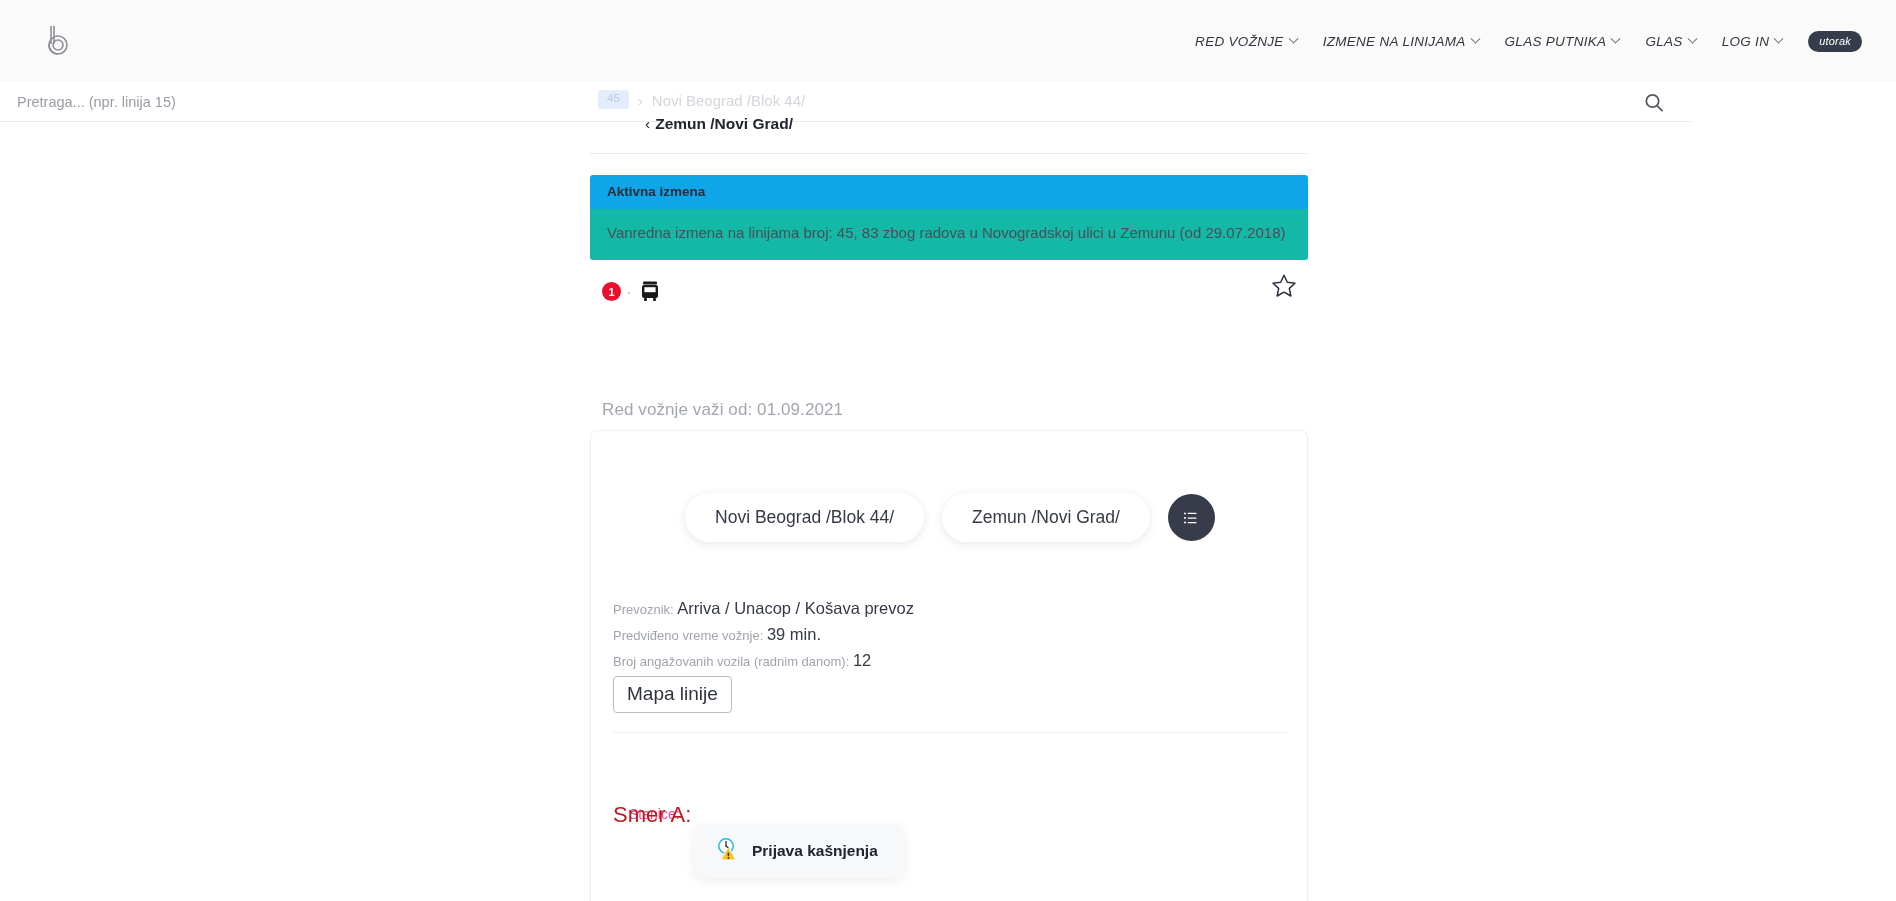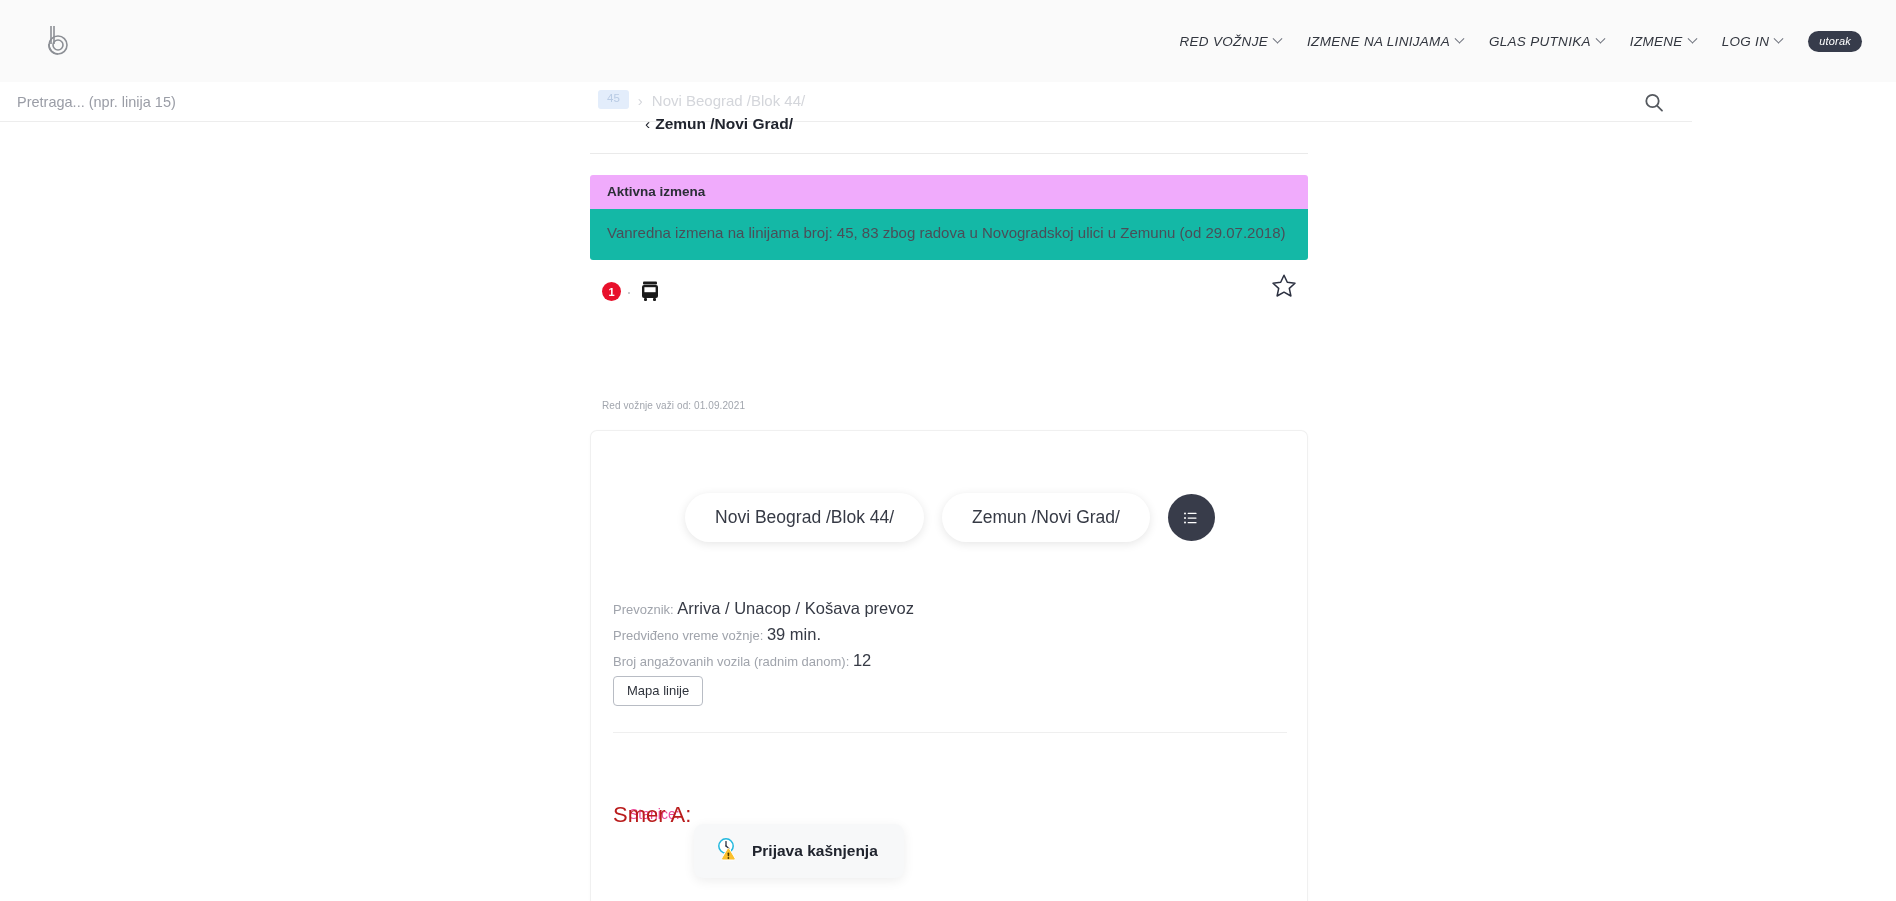--- a/index.html
+++ b/index.html
@@ -146,21 +146,21 @@
 
   
   .alert {
     position: absolute;
     top: 175px; left: 0;
     width: 718px;
     border-radius: 3px;
     overflow: hidden;
   }
   .alert-head {
-    background: #f0abfc;
+    background: #0ea5e9;
     padding: 9px 17px 10px;
     font-size: 13.5px;
     font-weight: 700;
     color: #2B2E36;
   }
   .alert-body {
     background: #14b8a6;
     padding: 13px 17px 17px;
     font-size: 15px;
     line-height: 1.42;
@@ -195,21 +195,21 @@
     background: #B9BCC2;
     border-radius: 50%;
   }
   .bus-icon { position: absolute; left: 49px; top: 0px; cursor: pointer; }
   .star-icon { position: absolute; right: 10px; top: -6px; cursor: pointer; }
 
   
   .validity {
     position: absolute;
     top: 400px; left: 12px;
-    font-size: 10px;
+    font-size: 17px;
     color: #A2A6AE;
     letter-spacing: .1px;
   }
 
   
   .card {
     position: absolute;
     top: 430px; left: 0;
     width: 718px;
     height: 471px;
@@ -268,21 +268,21 @@
     color: #363A45;
   }
   .map-btn {
     position: absolute;
     top: 245px; left: 22px;
     background: #ffffff;
     border: 1px solid #B8BCC4;
     border-radius: 4px;
     padding: 6px 13px 7px;
     font-family: inherit;
-    font-size: 13px;
+    font-size: 19px;
     color: #2F333C;
     cursor: pointer;
   }
   .card-divider {
     position: absolute;
     top: 301px; left: 22px;
     width: 674px;
     height: 1px;
     background: #EFEFEF;
   }
@@ -349,21 +349,21 @@
       <span>IZMENE NA LINIJAMA</span>
       <i class="chev"></i>
     </div>
 
     <div class="nav-item">
       <span>GLAS PUTNIKA</span>
       <i class="chev"></i>
     </div>
 
     <div class="nav-item">
-      <span>IZMENE</span>
+      <span>GLAS</span>
       <i class="chev"></i>
     </div>
 
     <div class="nav-item">
       <span>LOG IN</span>
       <i class="chev"></i>
     </div>
 
     <div class="day-badge">utorak</div>
   </div>

